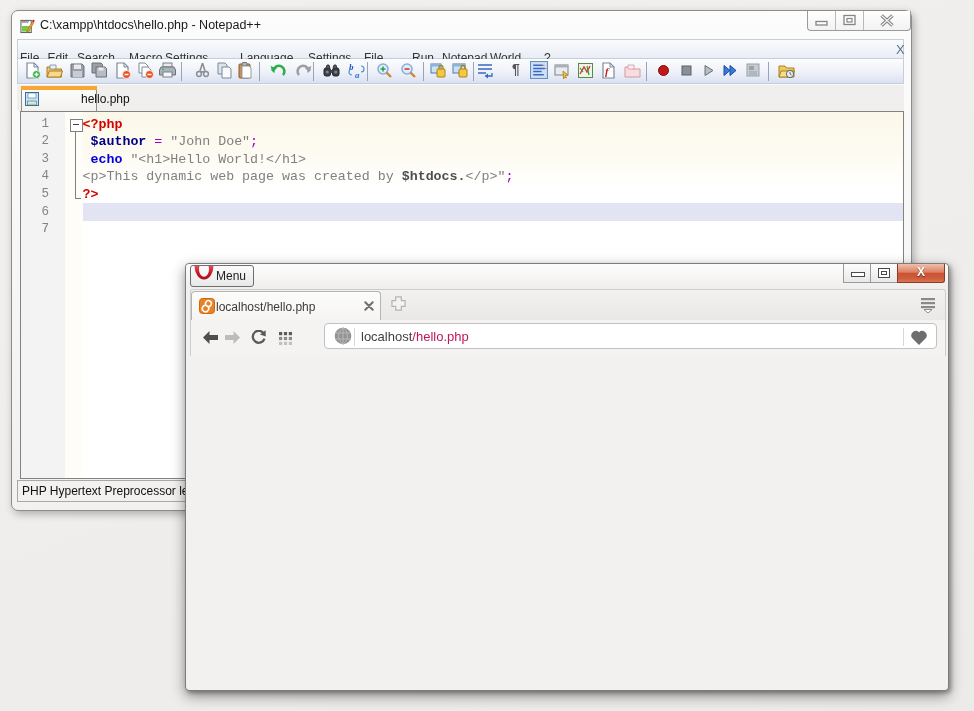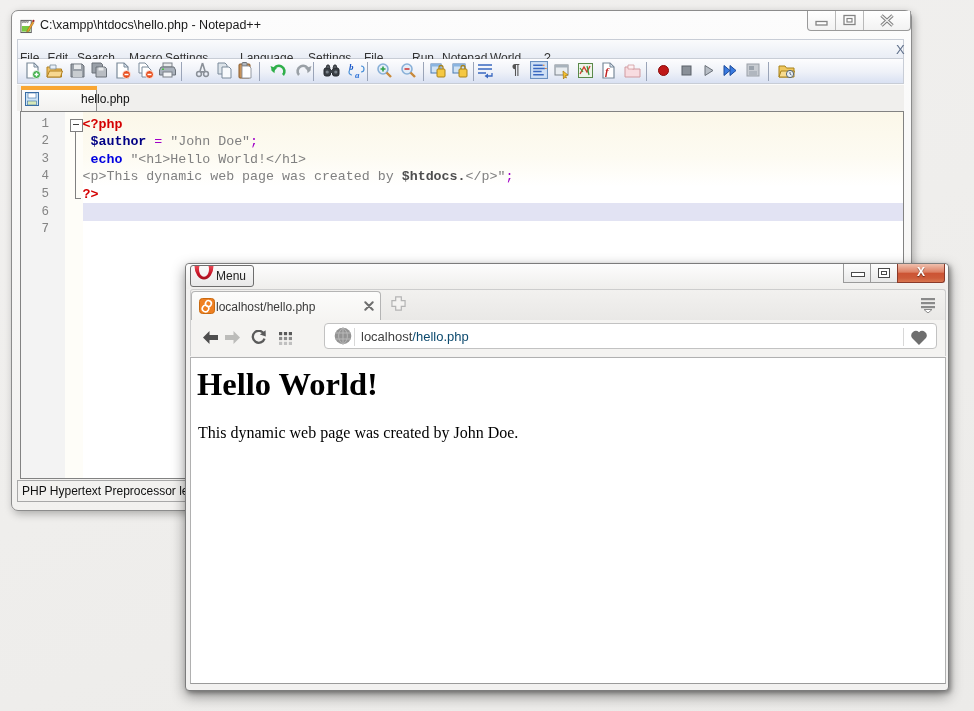--- a/index.html
+++ b/index.html
@@ -80,21 +80,21 @@
 #op-tab{position:absolute;left:0px;top:1px;width:188px;height:29px;
   border:1px solid #b4b4b4;border-bottom:none;border-radius:4px 4px 0 0;
   background:linear-gradient(#fcfcfb,#f5f4f2);}
 #op-tab .ttxt{position:absolute;left:24px;top:8px;font-size:12px;color:#3a3a3a;}
 
 #op-tools{position:absolute;left:4px;top:56px;width:754px;height:36px;
   background:#f4f3f1;border-left:1px solid #cdcdcd;border-right:1px solid #cdcdcd;}
 #op-addr{position:absolute;left:133px;top:3px;width:611px;height:24px;
   border:1px solid #c2c2c2;border-radius:4px;background:#fff;}
 #op-addr .atxt{position:absolute;left:36px;top:5px;font-size:13px;color:#3f3f3f;}
-#op-addr .atxt .gr{color:#0c4a6e;}
+#op-addr .atxt .gr{color:#be185d;}
 
 #op-content{position:absolute;left:4px;top:92.5px;width:754px;height:325px;
   background:#fff;border:1px solid #b0b0b0;border-bottom:1px solid #9a9a9a;}
 #op-h1{position:absolute;left:6px;top:8px;font-family:"Liberation Serif",serif;
   font-size:32.5px;font-weight:bold;color:#000;}
 #op-p{position:absolute;left:7px;top:66px;font-family:"Liberation Serif",serif;
   font-size:16px;color:#000;}
 </style>
 </head>
 <body>
@@ -414,17 +414,13 @@
         <path d="M9 0.7 V17.3 M1.2 6 H16.8 M1.2 12 H16.8 M9 0.7 A10.5 10.5 0 0 0 4.6 9 A10.5 10.5 0 0 0 9 17.3 M9 0.7 A10.5 10.5 0 0 1 13.4 9 A10.5 10.5 0 0 1 9 17.3" fill="none" stroke="#b8b8b8" stroke-width="1"></path>
       </svg>
       <div style="position:absolute;left:29px;top:4px;width:1px;height:18px;background:#d8d8d8"></div>
       <div class="atxt">localhost<span class="gr">/hello.php</span></div>
       <div style="position:absolute;left:578px;top:4px;width:1px;height:18px;background:#d8d8d8"></div>
       <svg style="position:absolute;left:585px;top:6px;width:18px;height:15px" viewBox="0 0 16 14">
         <path d="M8 14 L1.5 7.5 A4.3 4.3 0 0 1 8 2 A4.3 4.3 0 0 1 14.5 7.5 Z" fill="#6e6e6e"></path>
       </svg>
     </div>
   </div>
-  <div id="op-content">
-    <div id="op-h1">Hello World!</div>
-    <div id="op-p">This dynamic web page was created by John Doe.</div>
-  </div>
 </div>
 
 </body></html>

